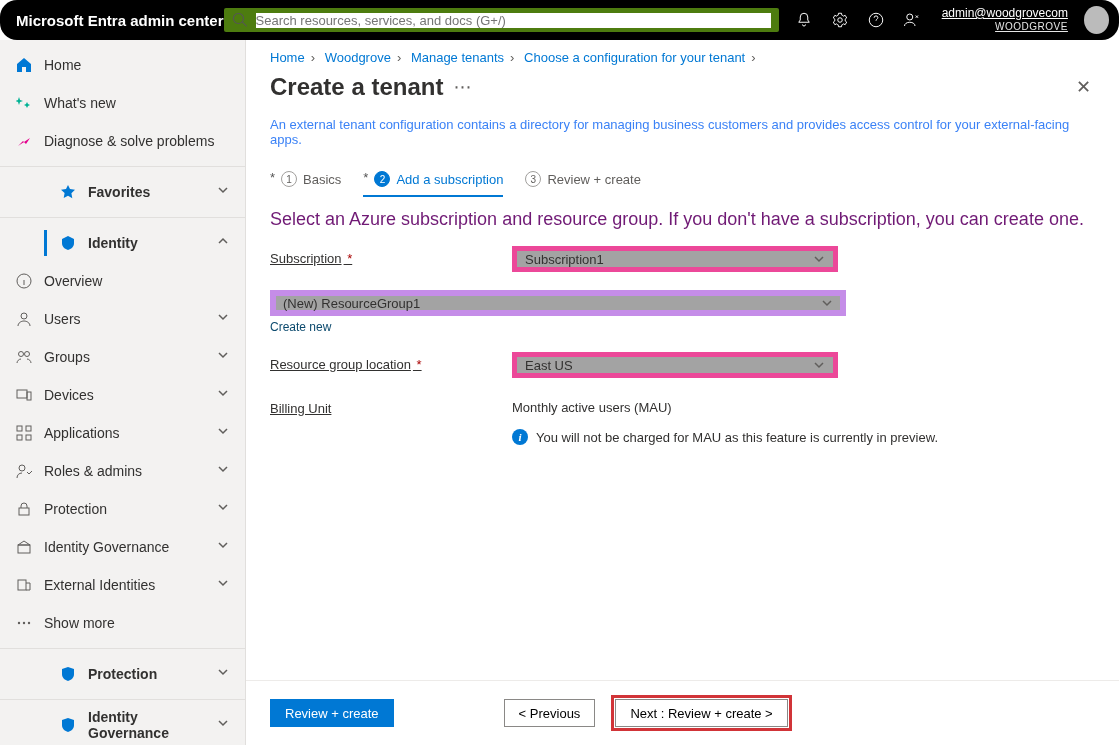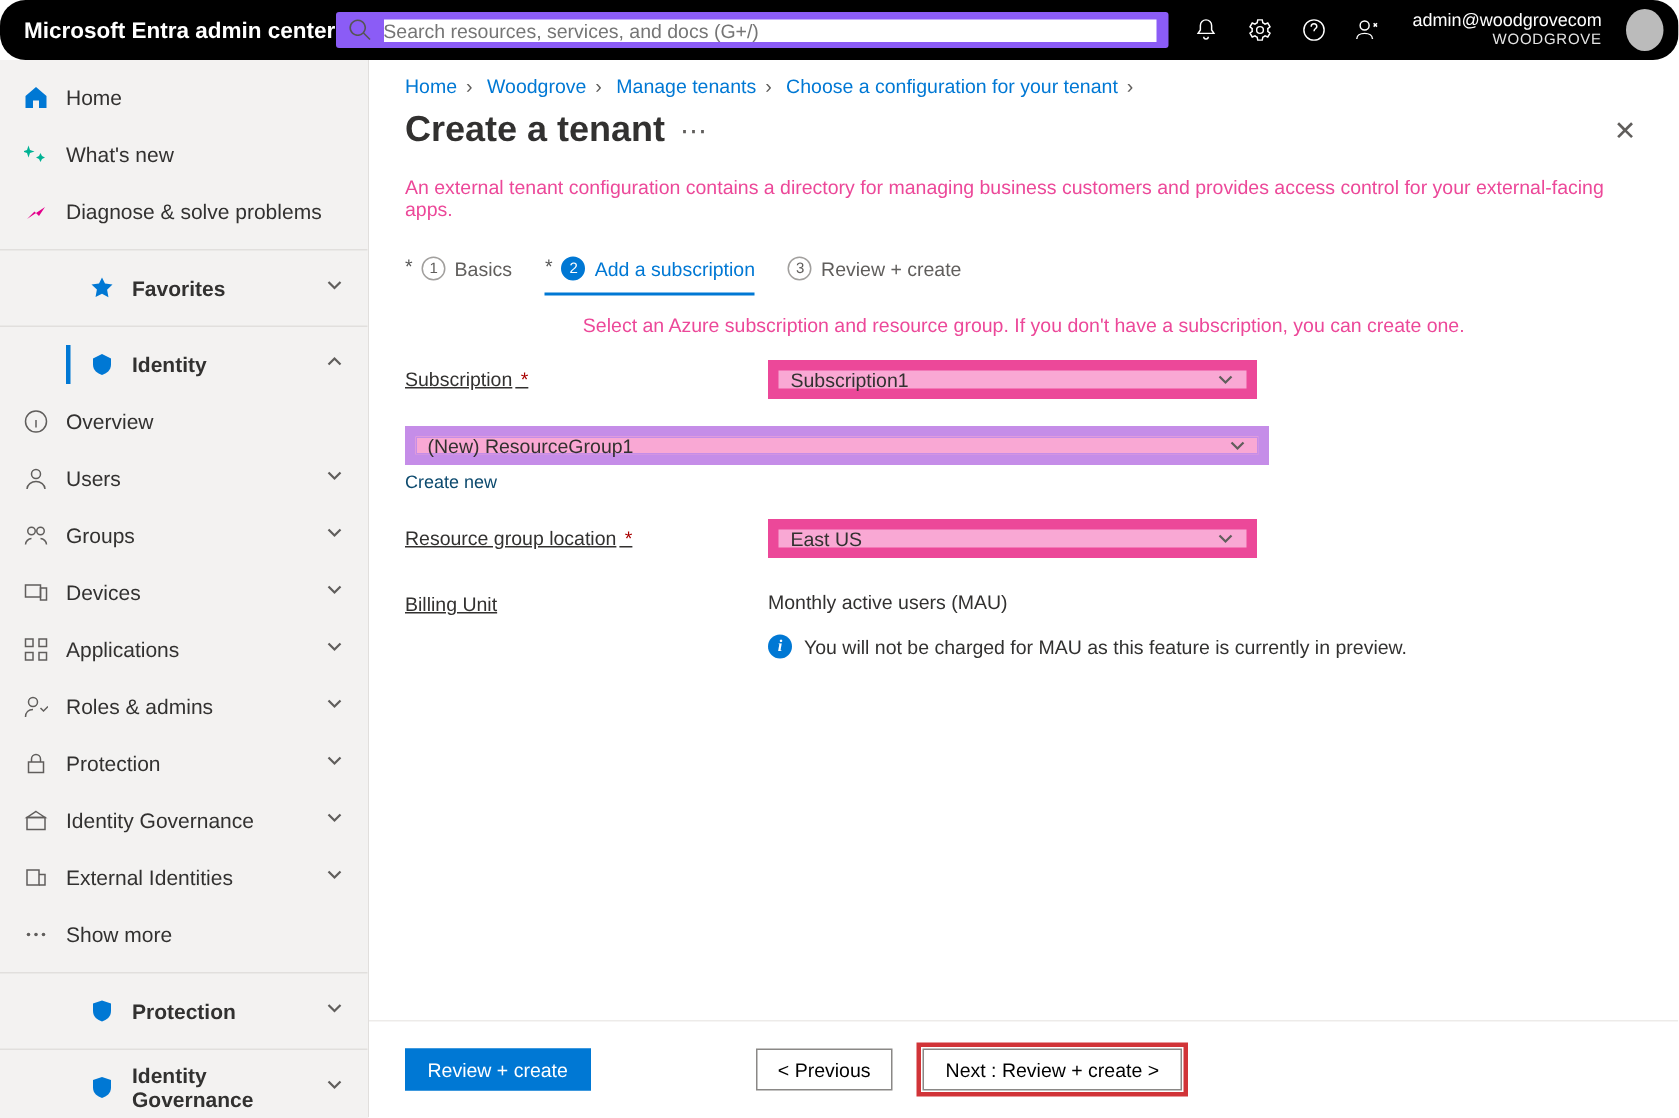--- a/index.html
+++ b/index.html
@@ -1,27 +1,27 @@
 <!DOCTYPE html>
 <html><head>
 <meta charset="utf-8">
 <style>
 * { box-sizing: border-box; margin: 0; padding: 0; }
 body { font-family: "Segoe UI", Arial, sans-serif; font-size: 13px; color: #323130; background: #fff; width: 1119px; height: 745px; overflow: hidden; }
 
 
 .topbar { height: 40px; background: #000; color: #fff; display: flex; align-items: center; border-radius: 17px; }
 .topbar .brand { width: 227px; padding-left: 16px; font-size: 15px; font-weight: 600; white-space: nowrap; }
-.searchbox { flex: 0 0 555px; display: flex; align-items: center; background: #8b5cf6; color: #555; height: 24px; border-radius: 2px; padding: 0 8px; margin-right: 8px; }
+.searchbox { flex: 0 0 555px; display: flex; align-items: center; background: #4d7c0f; color: #555; height: 24px; border-radius: 2px; padding: 0 8px; margin-right: 8px; }
 .searchbox svg { width: 16px; height: 16px; margin-right: 8px; fill: #555; }
 .searchbox input { border: none; outline: none; flex: 1; font-size: 13px; }
 .topbar .spacer { flex: 1; }
 .topbar .icon-btn { width: 40px; height: 40px; display: flex; align-items: center; justify-content: center; color: #fff; cursor: pointer; }
 .topbar .icon-btn svg { width: 18px; height: 18px; fill: none; stroke: #fff; stroke-width: 1.3; }
-.topbar .account { text-align: right; font-size: 12px; padding: 0 6px 0 12px; line-height: 14px; }
+.topbar .account { text-align: right; font-size: 12px; padding: 0 6px 0 12px; line-height: 14px; text-decoration: underline; }
 .topbar .account .org { font-size: 10px; opacity: .9; letter-spacing: .5px; }
 .topbar .avatar { width: 28px; height: 28px; border-radius: 50%; background: #bbb; margin: 0 10px; }
 
 
 .shell { display: flex; height: calc(100% - 40px); }
 .sidebar { width: 246px; background: #f3f2f1; border-right: 1px solid #e1dfdd; overflow-y: auto; padding-top: 6px; padding-bottom: 30px; }
 .sidebar .item { display: flex; align-items: center; height: 38px; padding: 0 12px 0 14px; cursor: pointer; color: #323130; }
 .sidebar .item.sub { padding-left: 14px; }
 .sidebar .item.section { font-weight: 600; margin-left: 44px; }
 .sidebar .item .ic { width: 20px; height: 20px; margin-right: 10px; display: flex; align-items: center; justify-content: center; color: #605e5c; }
@@ -39,40 +39,40 @@
 .main { flex: 1; position: relative; display: flex; flex-direction: column; overflow: hidden; }
 .breadcrumbs { padding: 10px 24px 4px; font-size: 13px; color: #605e5c; }
 .breadcrumbs a { color: #0078d4; text-decoration: none; cursor: pointer; }
 .breadcrumbs .sep { margin: 0 6px; color: #605e5c; }
 
 .page-head { display: flex; align-items: center; padding: 4px 24px 6px; }
 .page-head h1 { font-size: 24px; font-weight: 600; }
 .page-head .more { margin-left: 10px; color: #605e5c; font-size: 18px; cursor: pointer; }
 .page-head .close { margin-left: auto; margin-right: 4px; font-size: 18px; color: #605e5c; cursor: pointer; }
 
-.desc { padding: 10px 24px 18px; font-size: 13px; color: #ec4899; }
+.desc { padding: 10px 24px 18px; font-size: 13px; color: #3b82f6; }
 
 .tabs { display: flex; align-items: center; gap: 22px; padding: 0 24px 2px; border-bottom: 0; }
 .tabs .tab { display: flex; align-items: center; gap: 6px; padding: 6px 0 8px; font-size: 13px; color: #605e5c; cursor: pointer; border-bottom: 2px solid transparent; }
 .tabs .tab.active { color: #0078d4; border-bottom-color: #0078d4; }
 .tabs .tab .num { width: 16px; height: 16px; border-radius: 50%; border: 1px solid #a19f9d; font-size: 10px; display: flex; align-items: center; justify-content: center; }
 .tabs .tab.active .num { background: #0078d4; border-color: #0078d4; color: #fff; }
 .tabs .tab .ast { color: #555; margin-right: 0px; position: relative; top: -2px; }
 
-.subdesc { padding: 10px 24px 16px; font-size: 13px; color: #ec4899; text-align: center; }
+.subdesc { padding: 10px 24px 16px; font-size: 18px; color: #701a75; }
 
 .form { padding: 0 24px; }
 .form-row { display: flex; align-items: flex-start; margin-bottom: 18px; }
 .form-row .label { width: 242px; padding-top: 5px; font-size: 13px; text-decoration: underline; }
 .form-row .label .req { color: #a80000; margin-left: 2px; }
 .form-row .label.indent { padding-left: 40px; position: relative; }
 .form-row .label.indent::before { content:""; position:absolute; left:8px; top:-18px; width:14px; height:28px; border-left:1px solid #c8c6c4; border-bottom:1px solid #c8c6c4; }
 .form-row .ctrl { flex: 0 0 326px; }
 .form-row .ctrl.wide { flex: 0 0 576px; }
-.dropdown { border: 7px solid #ec4899; height: 26px; display: flex; align-items: center; padding: 0 8px; background: #f9a8d4; font-size: 13px; cursor: pointer; }
+.dropdown { border: 5px solid #ec4899; height: 26px; display: flex; align-items: center; padding: 0 8px; background: #a3a3a3; font-size: 13px; cursor: pointer; }
 .dropdown.highlight { border-color: #c58de8; box-shadow: 0 0 0 1px #c58de8 inset; }
 .dropdown .dv { flex: 1; }
 .dropdown .dd-chev { width: 12px; height: 12px; }
 .dropdown .dd-chev svg { width: 12px; height: 12px; fill: none; stroke: #605e5c; stroke-width: 1.5; }
 .link { color: #0c4a6e; font-size: 12px; cursor: pointer; margin-top: 4px; display: inline-block; }
 .static-val { font-size: 13px; padding-top: 4px; }
 .info-line { display: flex; align-items: center; gap: 8px; margin-top: 14px; font-size: 13px; }
 .info-icon { width: 16px; height: 16px; border-radius: 50%; background: #0078d4; color: #fff; font-size: 11px; display: flex; align-items: center; justify-content: center; font-weight: bold; font-style: italic; font-family: Georgia, serif; }
 
 .footer { position: absolute; bottom: 0; left: 0; right: 0; padding: 18px 24px 18px; display: flex; align-items: center; gap: 20px; border-top: 1px solid #edebe9; background: #fff; }

